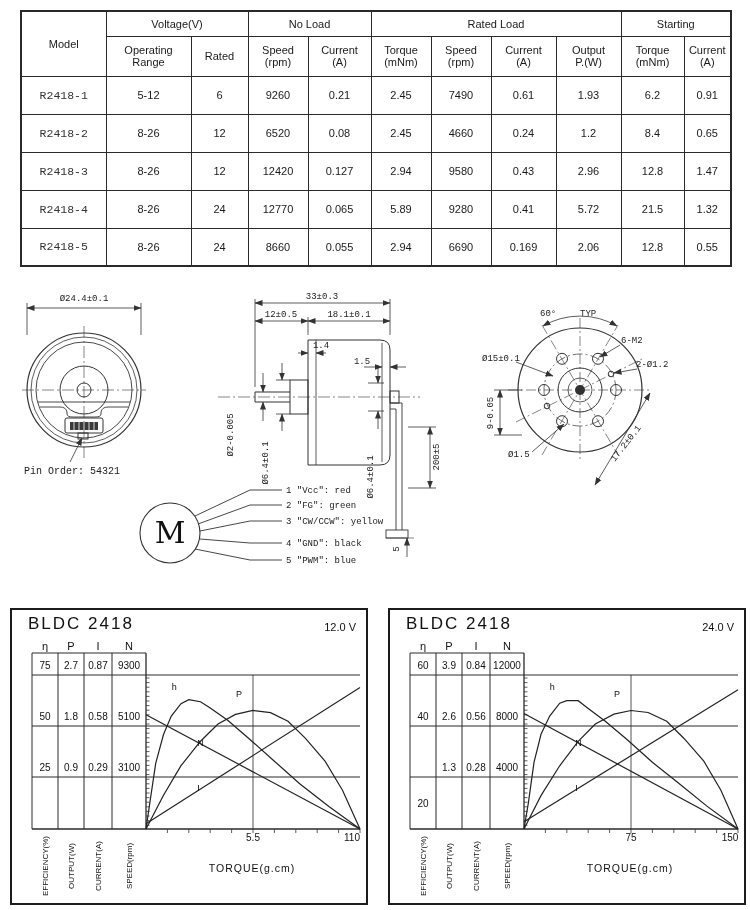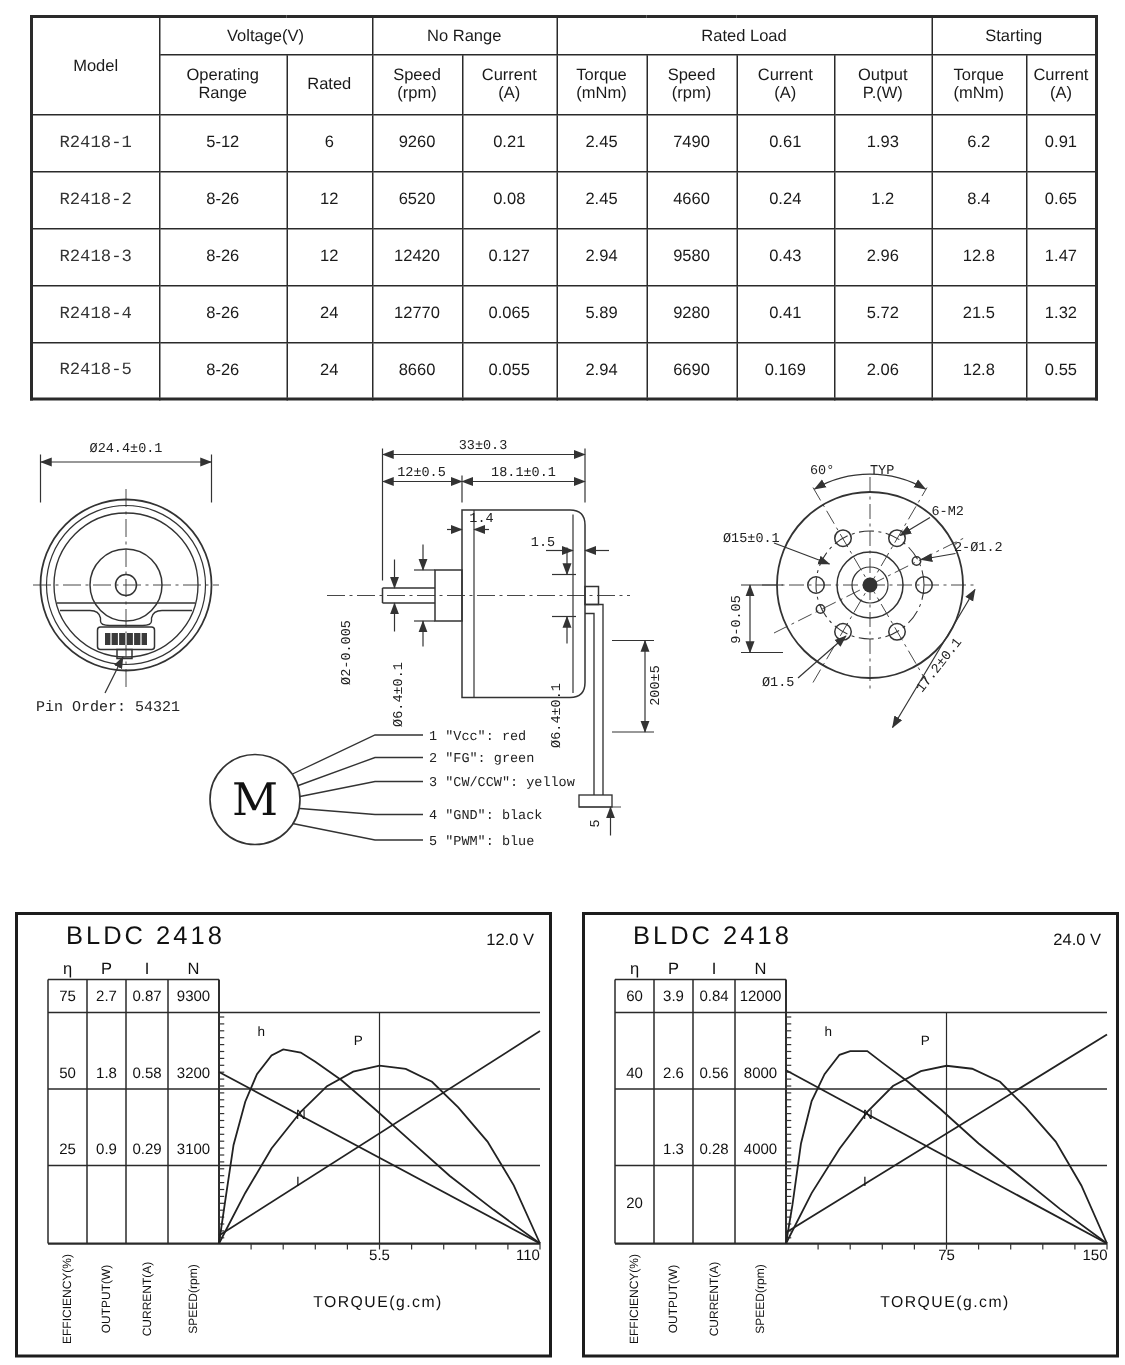--- a/index.html
+++ b/index.html
@@ -16,21 +16,21 @@
   .spec td.model{font-family:"Liberation Mono",monospace;font-size:11.5px;color:#333;}
   
   svg{position:absolute;overflow:visible;}
   .dim{font:9px "Liberation Mono",monospace;fill:#222;}
   .dimb{font:10px "Liberation Mono",monospace;fill:#222;}
   .wire{font:9px "Liberation Mono",monospace;fill:#222;}
   .msym{font:30px "DejaVu Serif",serif;fill:#111;text-anchor:middle;}
   
   .chart{position:absolute;width:358px;height:297px;border:2px solid #1c1c1c;
          background:#fff;box-sizing:border-box;}
-  .chart .title{position:absolute;left:16px;top:4px;font-size:17px;letter-spacing:2px;color:#111;margin-left:16px;}
+  .chart .title{position:absolute;left:16px;top:4px;font-size:17px;letter-spacing:2px;color:#111;}
   .chart .volt{position:absolute;right:10px;top:11px;font-size:11px;color:#111;}
   .cv{position:absolute;transform:translate(-50%,-50%);font-size:10px;color:#111;white-space:nowrap;}
   .cv.hdr{font-size:11px;}
   .xt{position:absolute;transform:translate(-50%,0);font-size:10px;color:#111;}
   .rl{position:absolute;transform:translate(-50%,-50%) rotate(-90deg);font-size:8px;
       color:#111;white-space:nowrap;}
   .xl{position:absolute;transform:translate(-50%,0);font-size:10.5px;letter-spacing:1px;color:#111;}
   .curvelabel{font:9px "Liberation Sans",sans-serif;fill:#111;}
 </style>
 </head>
@@ -49,21 +49,21 @@
       <col style="width:60px">
         <col style="width:65px">
         <col style="width:65px">
       <col style="width:63px">
         <col style="width:47px">
     </colgroup>
     <thead>
       <tr class="gr">
         <th rowspan="2">Model</th>
         <th colspan="2">Voltage(V)</th>
-        <th colspan="2">No Range</th>
+        <th colspan="2">No Load</th>
         <th colspan="4">Rated Load</th>
         <th colspan="2">Starting</th>
       </tr>
       <tr class="sub">
         <th>Operating
 Range</th>
         <th>Rated</th>
         <th>Speed
 (rpm)</th>
         <th>Current
@@ -373,21 +373,21 @@
         <div class="cv hdr" style="left: 59px; top: 36px;">P</div>
         <div class="cv hdr" style="left: 86px; top: 36px;">I</div>
         <div class="cv hdr" style="left: 117px; top: 36px;">N</div>
         <div class="cv" style="left: 33px; top: 55px;">75</div>
         <div class="cv" style="left: 59px; top: 55px;">2.7</div>
         <div class="cv" style="left: 86px; top: 55px;">0.87</div>
         <div class="cv" style="left: 117px; top: 55px;">9300</div>
         <div class="cv" style="left: 33px; top: 106px;">50</div>
         <div class="cv" style="left: 59px; top: 106px;">1.8</div>
         <div class="cv" style="left: 86px; top: 106px;">0.58</div>
-        <div class="cv" style="left: 117px; top: 106px;">3200</div>
+        <div class="cv" style="left: 117px; top: 106px;">5100</div>
         <div class="cv" style="left: 33px; top: 157px;">25</div>
         <div class="cv" style="left: 59px; top: 157px;">0.9</div>
         <div class="cv" style="left: 86px; top: 157px; text-align: right;">0.29</div>
         <div class="cv" style="left: 117px; top: 157px;">3100</div>
       </div>
     <div class="xt" style="left:241px;top:222px;">5.5</div>
     <div class="xt" style="left:340px;top:222px;">110</div>
     <div class="rl" style="left:33px;top:256px;">EFFICIENCY(%)</div>
     <div class="rl" style="left:59px;top:256px;">OUTPUT(W)</div>
     <div class="rl" style="left:86px;top:256px;">CURRENT(A)</div>

